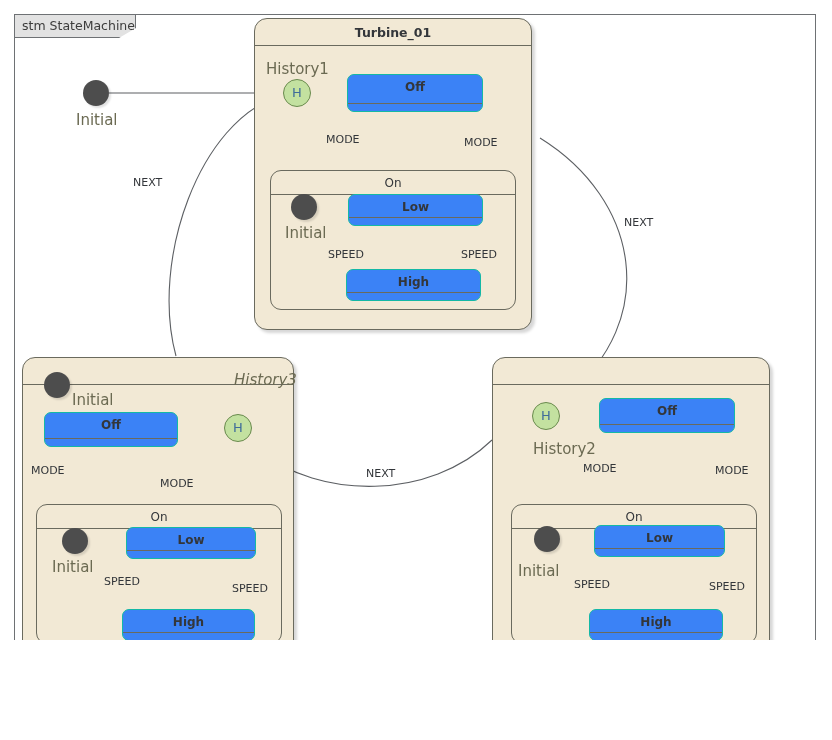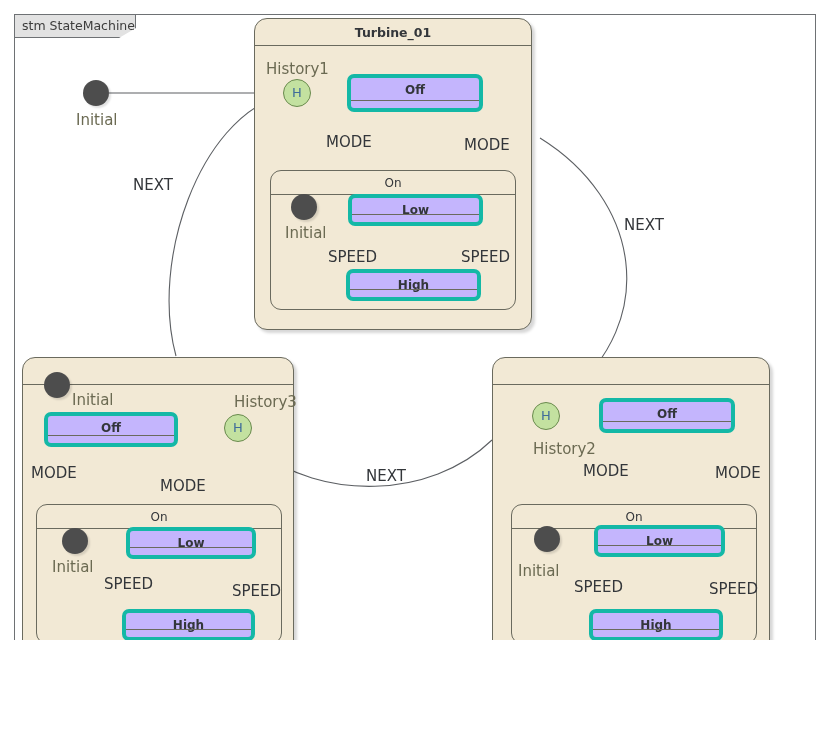--- a/index.html
+++ b/index.html
@@ -100,22 +100,22 @@
     left: 0;
     right: 0;
     top: 23px;
     height: 0;
     border-top: 1px solid #6a6a5e;
   }
 
   .simple-state {
     position: absolute;
     box-sizing: border-box;
-    background: #c4b5fd;
-    border: 4px solid #14b8a6;
+    background: #3b82f6;
+    border: 1px solid #14b8a6;
     border-radius: 7px;
   }
   .simple-state > .label {
     position: absolute;
     left: 0;
     right: 0;
     top: 5px;
     text-align: center;
     font-size: 12px;
     font-weight: bold;
@@ -159,21 +159,21 @@
 
   
   .node-label {
     position: absolute;
     font-size: 15px;
     color: #6b6a52;
     white-space: nowrap;
   }
   .trans-label {
     position: absolute;
-    font-size: 15px;
+    font-size: 11px;
     color: #33363a;
     white-space: nowrap;
     text-align: right;
   }
 
   
   #edges {
     position: absolute;
     left: 0;
     top: 0;
@@ -319,21 +319,21 @@
   <div class="node-label" style="left:72px; top:391px;">Initial</div>
 
   <div class="simple-state" style="left:44px; top:412px; width:134px; height:35px;">
     <div class="label">Off</div>
     <div class="compartment"></div>
   </div>
 
   <div class="history-node" style="left:224px; top:414px;">
     <span>H</span>
   </div>
-  <div class="node-label" style="left:234px; top:393px;">History3</div>
+  <div class="node-label" style="left:234px; top:371px;font-style:italic;">History3</div>
 
   <div class="trans-label" style="left:31px; top:464px;">MODE</div>
   <div class="trans-label" style="left:160px; top:477px;">MODE</div>
 
   <div class="region" style="left:36px; top:504px; width:246px; height:140px;">
     <div class="title">On</div>
     <div class="divider"></div>
   </div>
 
   <div class="initial-node" style="left:62px; top:528px;"></div>

